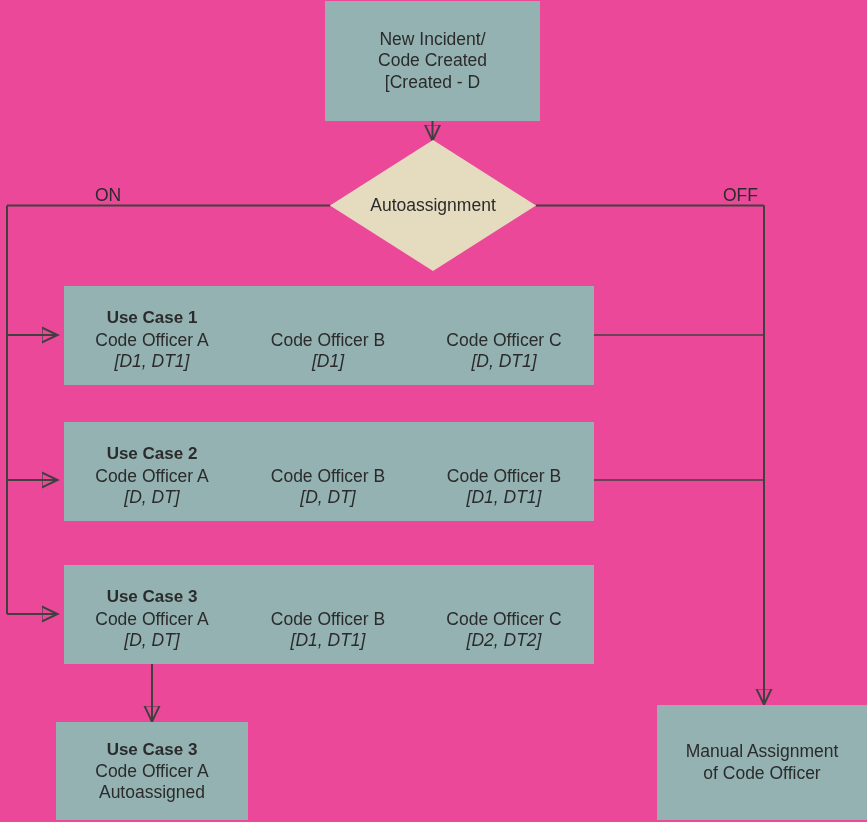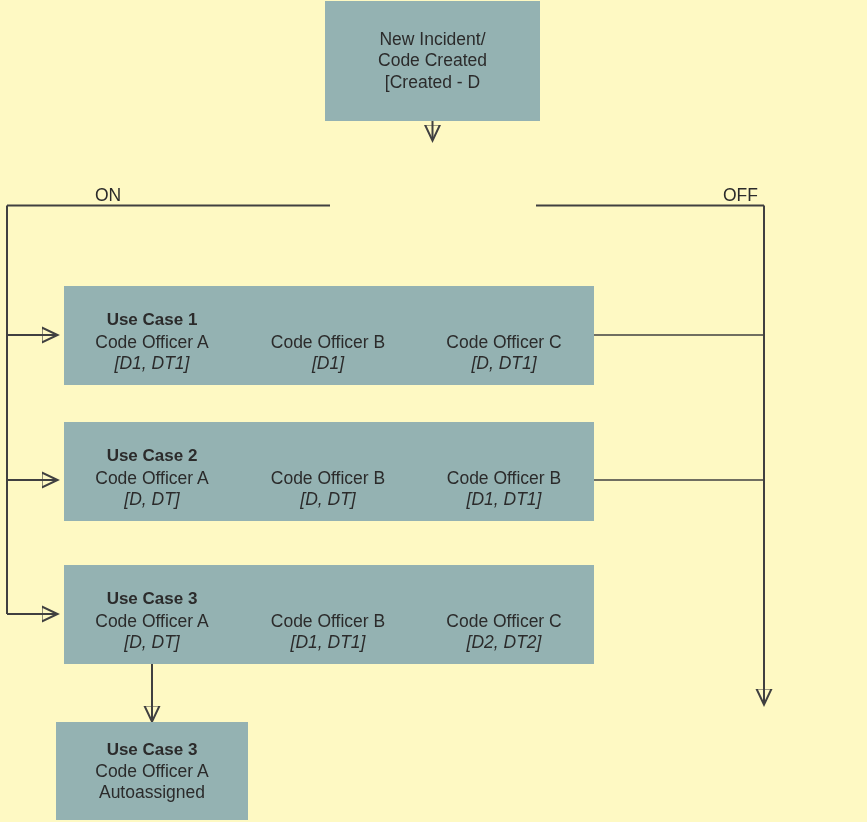--- a/index.html
+++ b/index.html
@@ -7,21 +7,21 @@
     padding: 0;
     background: #ffffff;
   }
   body {
     font-family: "Liberation Sans", sans-serif;
   }
   #canvas {
     position: relative;
     width: 867px;
     height: 822px;
-    background: #fef9c3;
+    background: #ec4899;
     overflow: hidden;
   }
   .node {
     position: absolute;
     box-sizing: border-box;
     display: flex;
     flex-direction: column;
     align-items: center;
     justify-content: center;
     color: #2b2b2b;
@@ -66,23 +66,23 @@
     z-index: 2;
     white-space: nowrap;
   }
 
   
   .usecase {
     left: 64px;
     width: 530px;
     height: 99px;
     flex-direction: row;
-    align-items: center;
+    align-items: flex-start;
     justify-content: flex-start;
-    padding-top: 14px;
+    padding-top: 22px;
     box-sizing: border-box;
   }
   .uc-col {
     width: 176px;
     display: flex;
     flex-direction: column;
     align-items: center;
     justify-content: flex-start;
     font-size: 17.5px;
   }
@@ -181,20 +181,24 @@
 
     <line x1="152" y1="664" x2="152" y2="720" stroke-width="2" marker-end="url(#arrowhead)"></line>
   </svg>
 
   <div class="node proc" id="start-node">
     <span class="proc-line">New Incident/</span>
     <span class="proc-line">Code Created</span>
     <span class="proc-line">[Created - D</span>
   </div>
 
+  <div class="node" id="decision-node">
+    <span class="diamond-shape"></span>
+    <span class="diamond-label">Autoassignment</span>
+  </div>
 
   <span class="branch-label" id="label-on">ON</span>
   <span class="branch-label" id="label-off">OFF</span>
 
   <div class="node proc usecase" id="usecase-1">
     <div class="uc-col">
       <span class="uc-title">Use Case 1</span>
       <span class="uc-officer">Code Officer A</span>
       <span class="uc-tag">[D1, DT1]</span>
     </div>
@@ -245,14 +249,18 @@
       <span class="uc-tag">[D2, DT2]</span>
     </div>
   </div>
 
   <div class="node proc" id="auto-node">
     <span class="proc-line auto-title">Use Case 3</span>
     <span class="proc-line">Code Officer A</span>
     <span class="proc-line">Autoassigned</span>
   </div>
 
+  <div class="node proc" id="manual-node">
+    <span class="proc-line">Manual Assignment</span>
+    <span class="proc-line">of Code Officer</span>
+  </div>
 
 </div>
 
 </body></html>

